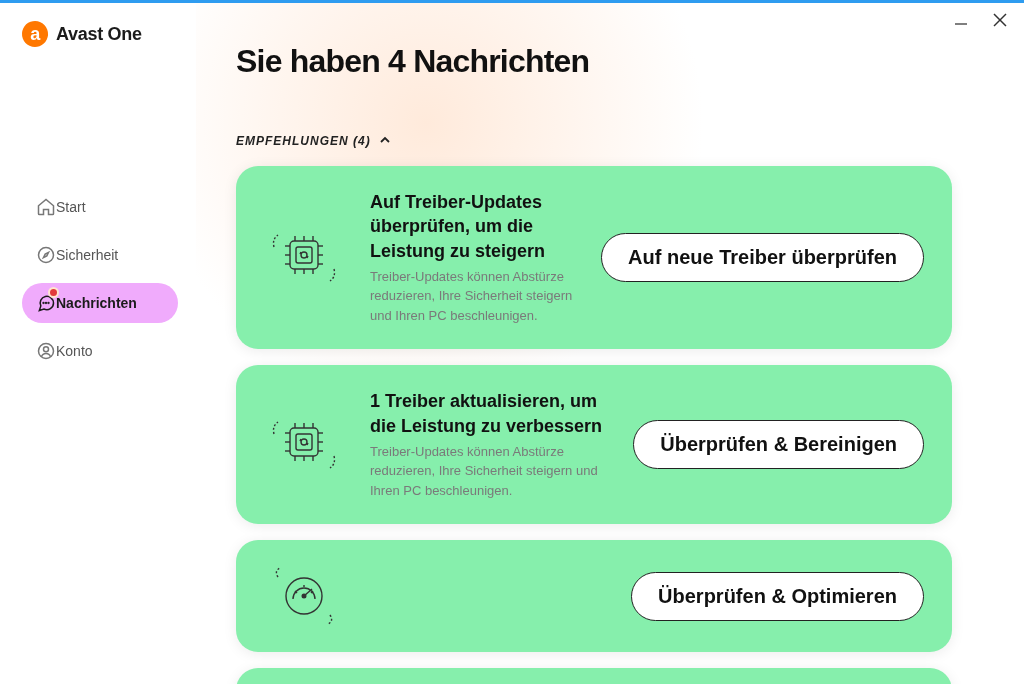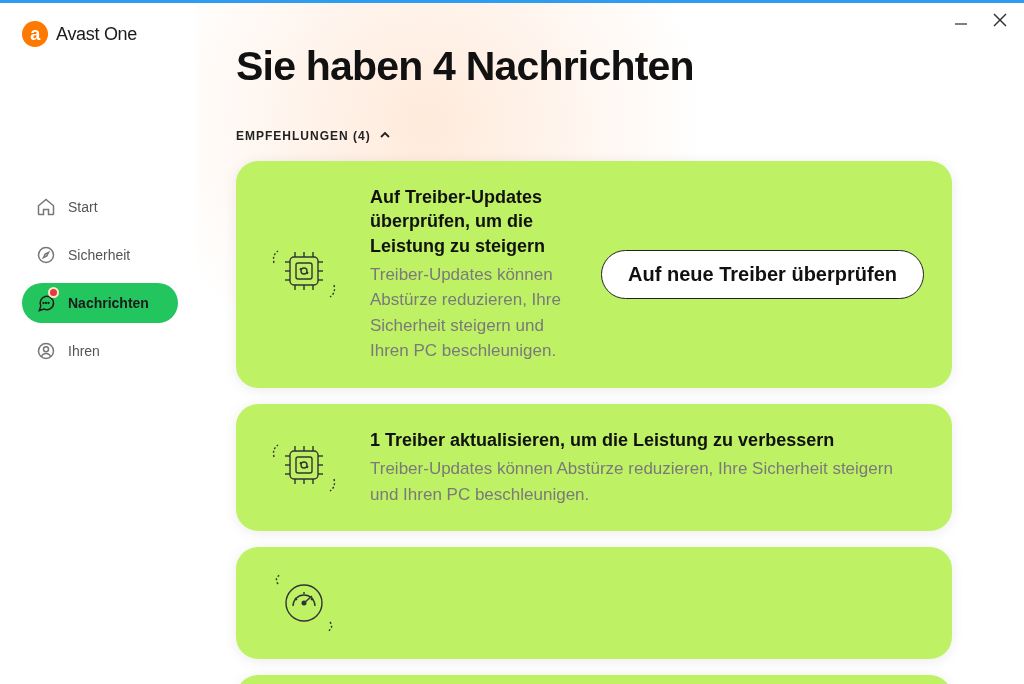--- a/index.html
+++ b/index.html
@@ -5,39 +5,39 @@
 * { margin:0; padding:0; box-sizing:border-box; font-family:-apple-system,BlinkMacSystemFont,"Segoe UI",sans-serif; }
 body { width:1024px; height:684px; background:#fff; overflow:hidden; position:relative; }
 .topbar { height:3px; background:#2e9cf0; }
 .window-controls { position:absolute; top:12px; right:16px; display:flex; gap:24px; align-items:center; z-index:10; }
 .window-btn { cursor:pointer; }
 .layout { display:flex; height:calc(100% - 3px); }
 .sidebar { width:196px; padding:18px 18px 0 22px; display:flex; flex-direction:column; }
 .logo-row { display:flex; align-items:center; gap:8px; margin-bottom:140px; }
 .logo-mark { width:26px; height:26px; border-radius:50%; background:#ff7800; display:flex; align-items:center; justify-content:center; transform:rotate(-20deg); }
 .logo-mark span { color:#fff; font-weight:700; font-size:18px; transform:rotate(20deg); }
-.logo-text { font-size:18px; font-weight:400; color:#1b1b1b; letter-spacing:-0.3px; }
+.logo-text { font-size:18px; font-weight:700; color:#1b1b1b; letter-spacing:-0.3px; }
 .nav { display:flex; flex-direction:column; gap:8px; }
-.nav-item { display:flex; align-items:center; gap:12px; padding:10px 14px; border-radius:22px; color:#555; font-size:14px; cursor:pointer; position:relative; }
+.nav-item { display:flex; align-items:center; padding:10px 14px; border-radius:22px; color:#555; font-size:14px; cursor:pointer; position:relative; }
 .nav-item svg { width:20px; height:20px; stroke:#777; flex-shrink:0; }
-.nav-item.active { background:#22c55e; color:#1b1b1b; font-weight:600; }
+.nav-item.active { background:#f0abfc; color:#1b1b1b; font-weight:600; }
 .nav-item.active svg { stroke:#1b1b1b; }
 .badge { position:absolute; left:26px; top:4px; width:11px; height:11px; background:#e23b3b; border-radius:50%; border:2px solid #ffe6cf; }
 .main { flex:1; position:relative; overflow:hidden; }
 .bg-glow { position:absolute; left:-50px; top:-160px; width:560px; height:560px; background:radial-gradient(circle,#ffeadb 0%,rgba(255,234,219,0) 70%); z-index:0; }
 .content { position:relative; z-index:1; padding:40px 72px 0 40px; height:100%; overflow-y:auto; }
 .content::-webkit-scrollbar{width:8px;} .content::-webkit-scrollbar-thumb{background:#ccc;border-radius:4px;}
-.page-title { font-size:41px; font-weight:700; color:#111; letter-spacing:-0.8px; margin-bottom:39px; }
-.section-head { display:flex; align-items:flex-start; gap:8px; font-size:12px; font-weight:700; letter-spacing:1px; color:#222; margin-bottom:18px; cursor:pointer; }
+.page-title { font-size:32px; font-weight:700; color:#111; letter-spacing:-0.8px; margin-bottom:54px; }
+.section-head { display:flex; align-items:flex-start; gap:8px; font-size:12px; font-weight:700; letter-spacing:1px; color:#222; margin-bottom:18px; cursor:pointer;font-style:italic; }
 .cards { display:flex; flex-direction:column; gap:16px; }
-.card { background:#bef264; border-radius:22px; box-shadow:0 2px 14px rgba(0,0,0,0.08); padding:24px 28px; display:flex; align-items:center; gap:26px; }
+.card { background:#86efac; border-radius:22px; box-shadow:0 2px 14px rgba(0,0,0,0.08); padding:24px 28px; display:flex; align-items:center; gap:26px; }
 .card-icon { width:80px; height:64px; flex-shrink:0; display:flex; align-items:center; justify-content:center; }
 .card-body { flex:1; }
 .card-title { font-size:18px; font-weight:700; color:#111; line-height:1.35; margin-bottom:4px; }
-.card-desc { font-size:17px; color:#7a7a7a; line-height:1.5; }
+.card-desc { font-size:13px; color:#7a7a7a; line-height:1.5; }
 .card-action { flex-shrink:0; }
 .btn { background:#fff; border:1.5px solid #222; border-radius:26px; padding:12px 26px; font-size:20px; font-weight:700; color:#111; cursor:pointer; white-space:nowrap;text-align:center; }
 </style>
 </head>
 <body>
 
 <div class="topbar"></div>
 <div class="window-controls">
   <span class="window-btn">
     <svg width="14" height="14" viewBox="0 0 14 14">
@@ -83,21 +83,21 @@
           </svg>
         <span class="badge"></span>
         <span>Nachrichten</span>
       </div>
       <div class="nav-item">
         <svg viewBox="0 0 24 24" fill="none" stroke-width="1.8">
             <circle cx="12" cy="12" r="9"></circle>
             <circle cx="12" cy="10" r="3"></circle>
             <path d="M6.5 19c1-3 3.2-4 5.5-4s4.5 1 5.5 4"></path>
           </svg>
-        <span>Ihren</span>
+        <span>Konto</span>
       </div>
     </nav>
   </aside>
 
   <main class="main">
     <div class="bg-glow"></div>
     <div class="content">
       <h1 class="page-title">Sie haben 4 Nachrichten</h1>
       <div class="section-head">
         <span>EMPFEHLUNGEN (4)</span>
@@ -158,38 +158,40 @@
                 <line x1="22" y1="37" x2="17" y2="37"></line>
               <line x1="50" y1="19" x2="55" y2="19"></line>
                 <line x1="50" y1="28" x2="55" y2="28"></line>
                 <line x1="50" y1="37" x2="55" y2="37"></line>
             </svg>
           </div>
           <div class="card-body">
             <div class="card-title">1 Treiber aktualisieren, um die Leistung zu verbessern</div>
             <div class="card-desc">Treiber-Updates können Abstürze reduzieren, Ihre Sicherheit steigern und Ihren PC beschleunigen.</div>
           </div>
+          <div class="card-action"><button class="btn">Überprüfen &amp; Bereinigen</button></div>
         </div>
 
         <div class="card">
           <div class="card-icon">
             <svg width="72" height="62" viewBox="0 0 72 62" fill="none" stroke="#333" stroke-width="1.4">
               <path d="M10 12 Q6 6 12 3" stroke-dasharray="2 2"></path>
                 <path d="M62 50 Q66 56 60 59" stroke-dasharray="2 2"></path>
               <circle cx="36" cy="31" r="18"></circle>
                 <path d="M25 34a11 11 0 0 1 22 0"></path>
               <line x1="36" y1="31" x2="44" y2="24"></line>
                 <circle cx="36" cy="31" r="1.8" fill="#333"></circle>
               <line x1="27" y1="26" x2="29" y2="28"></line>
                 <line x1="45" y1="26" x2="43" y2="28"></line>
                 <line x1="36" y1="20" x2="36" y2="22"></line>
             </svg>
           </div>
           <div class="card-body">
           </div>
+          <div class="card-action"><button class="btn">Überprüfen &amp; Optimieren</button></div>
         </div>
 
         <div class="card">
           <div class="card-icon">
             
           </div>
           <div class="card-body">
             <div class="card-title">Remove browsing data to increase privacy</div>
 
           </div>

